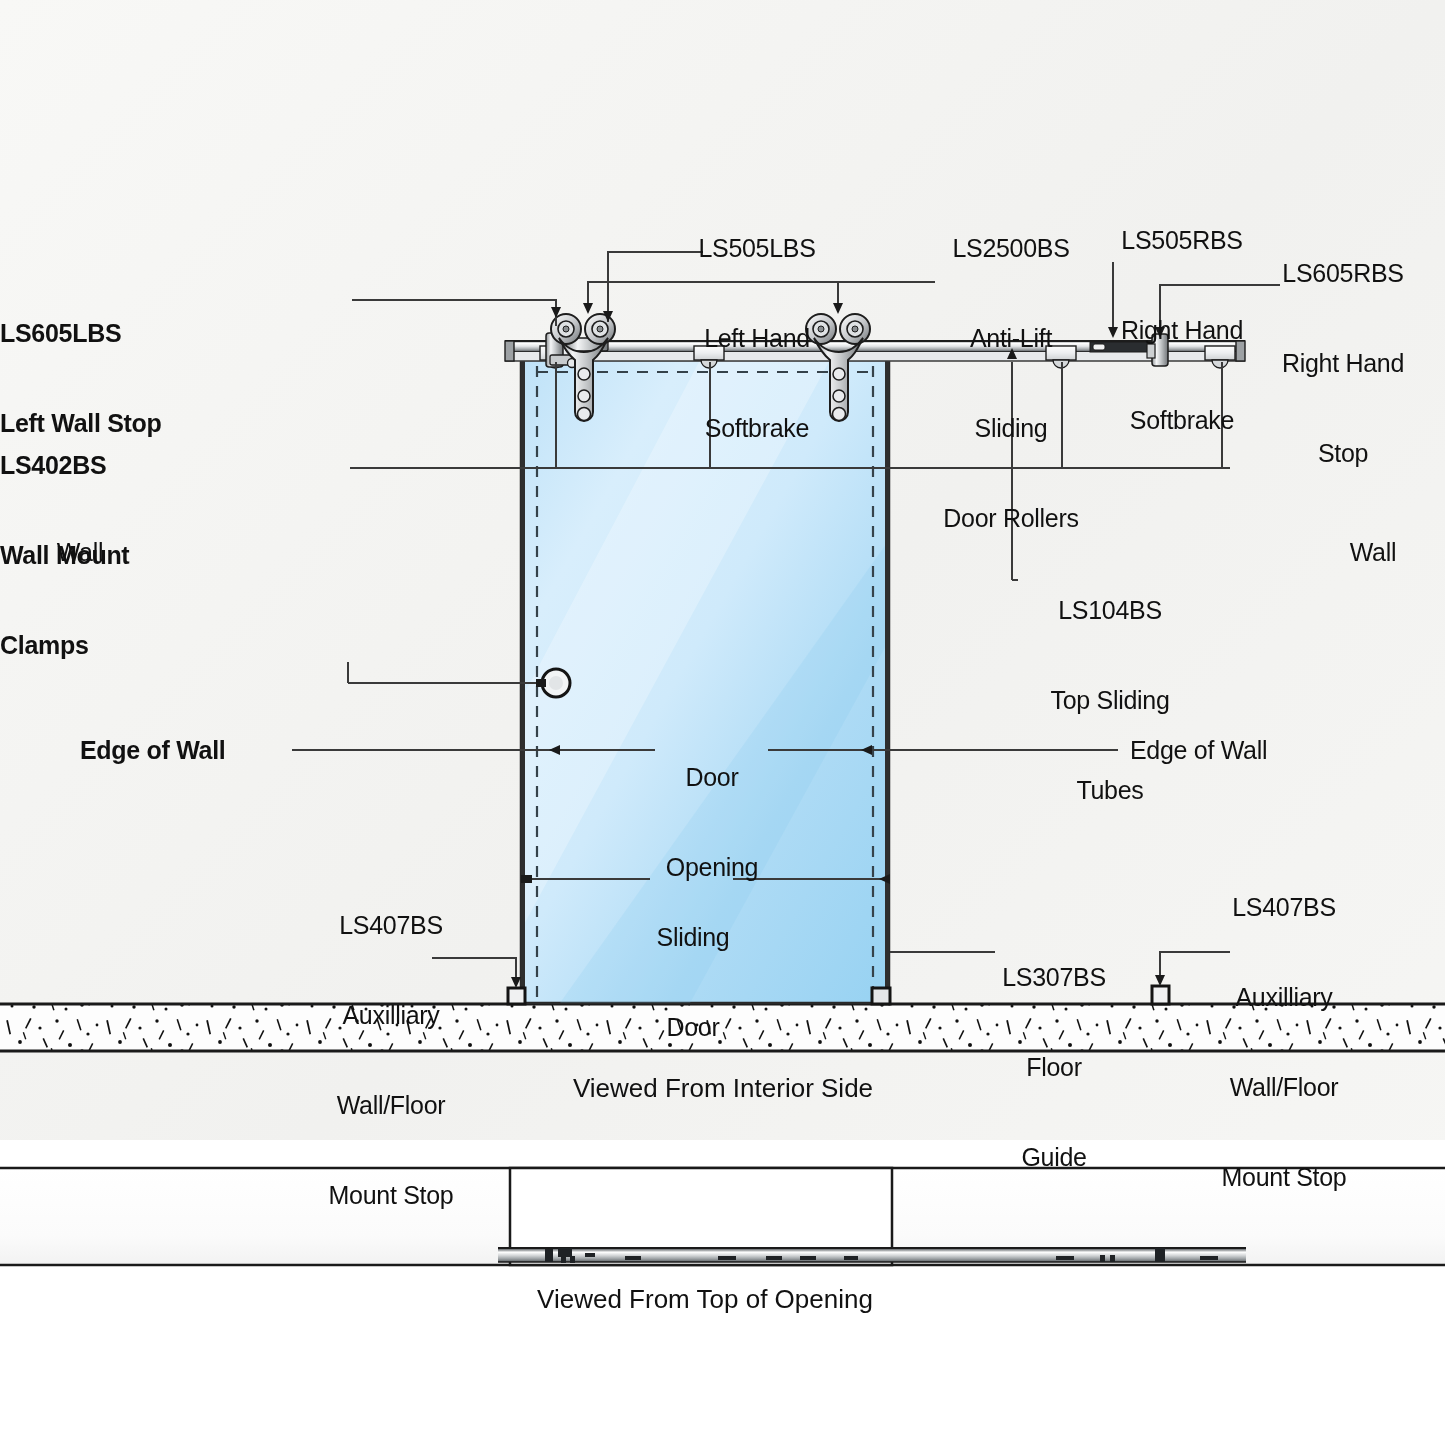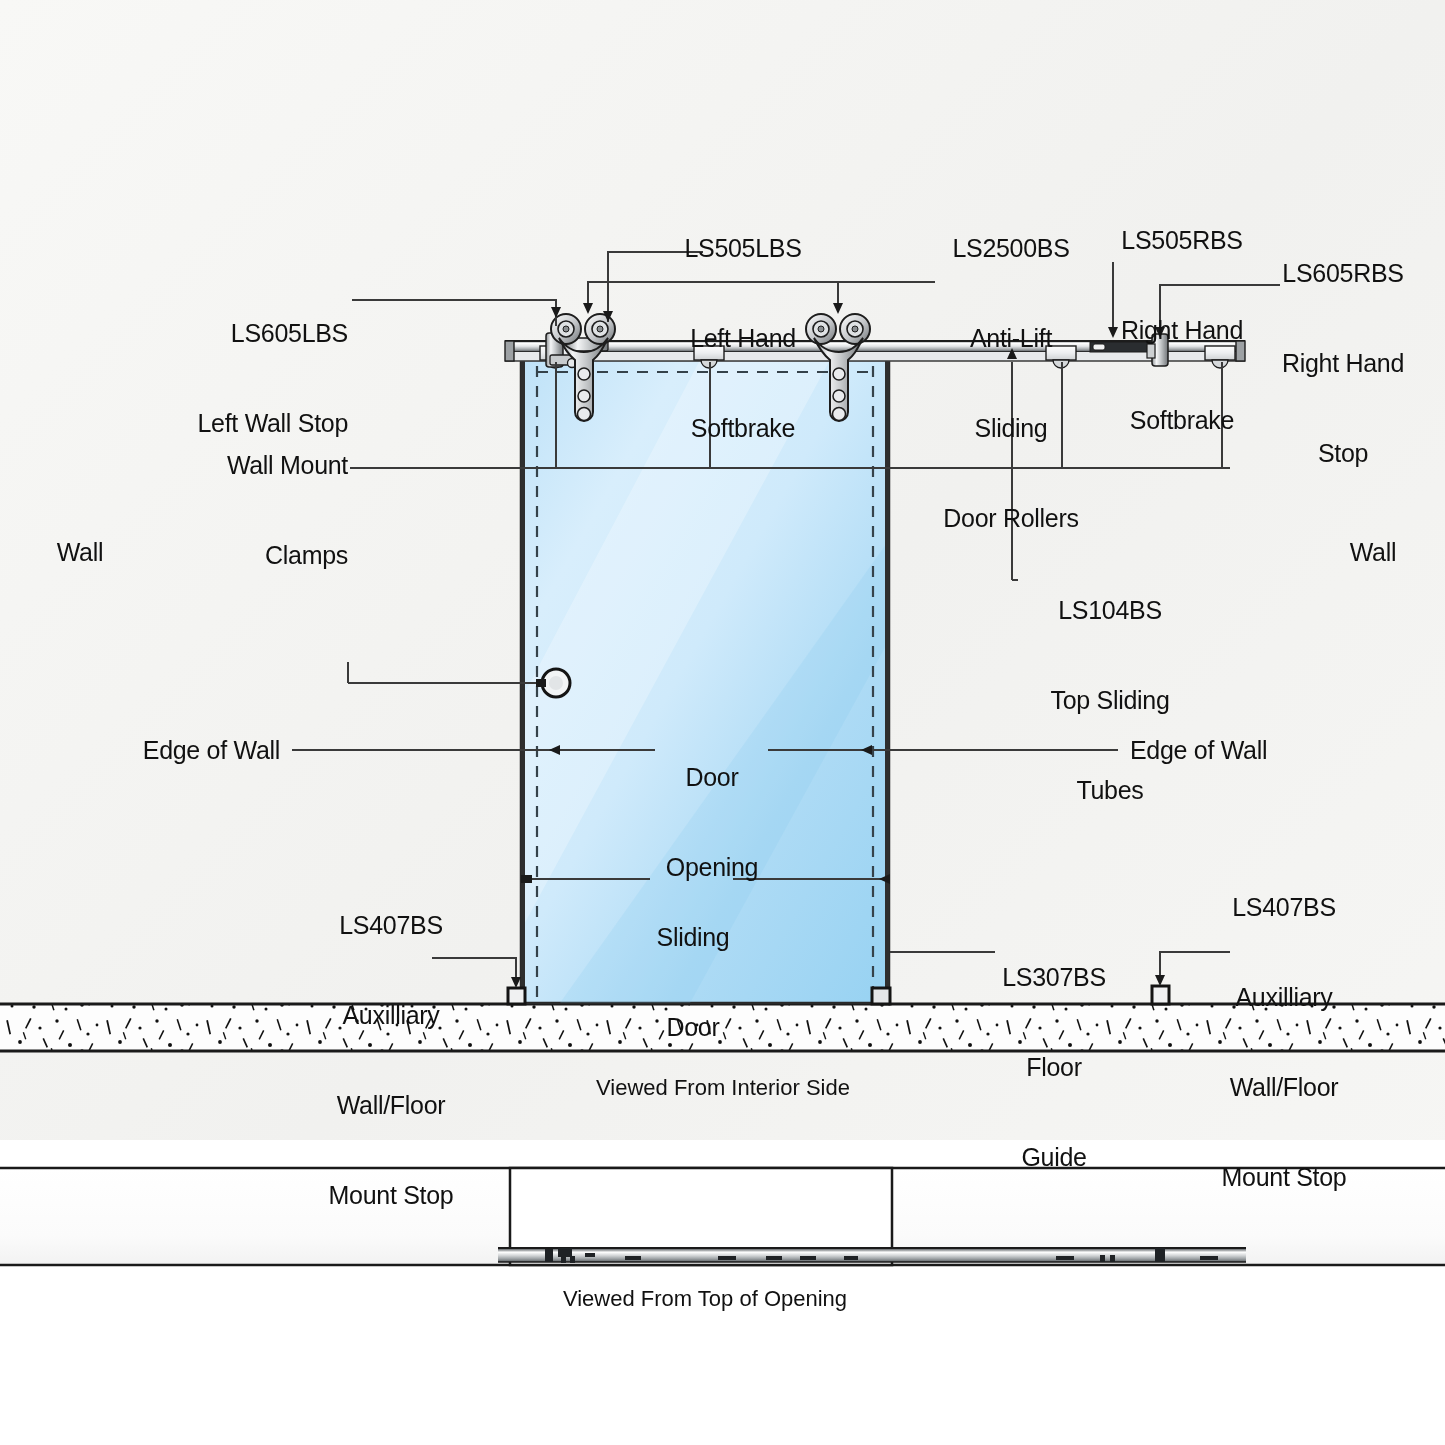--- a/index.html
+++ b/index.html
@@ -9,24 +9,24 @@
     background:linear-gradient(135deg,#f7f7f5 0%,#f2f2f0 45%,#f6f6f4 100%);
   }
   #stage{position:absolute;inset:0;}
   svg#dwg{position:absolute;left:0;top:0;width:1445px;height:1445px;}
   .lbl{
     position:absolute;color:#111;font-size:25px;line-height:30px;
     font-family:"Liberation Sans","DejaVu Sans",sans-serif;
     font-weight:400;letter-spacing:-0.3px;white-space:pre;
   }
   .lbl.c{text-align:center;}
-  .lbl.r{text-align:right;}
+  .lbl.r{font-weight:bold;}
   .lbl.l{text-align:left;}
   .cap{
-    position:absolute;color:#111;font-size:22px;line-height:30px;text-align:center;
+    position:absolute;color:#111;font-size:26px;line-height:30px;text-align:center;
     font-family:"Liberation Sans","DejaVu Sans",sans-serif;white-space:pre;
   }
 </style>
 </head>
 <body>
 
 <div id="stage">
 
   <svg id="dwg" viewBox="0 0 1445 1445">
     <defs>
@@ -319,21 +319,21 @@
         <rect x="1200" y="1256" width="18" height="4"></rect>
       </g>
     </g>
   </svg>
 
   <div class="lbl r" style="left:0px;top:258px;width:348px;">
     <div>LS605LBS</div>
     <div>Left Wall Stop</div>
   </div>
 
-  <div class="lbl c" style="left:628px;top:173px;width:230px;">
+  <div class="lbl c" style="left:642px;top:173px;width:230px;">
     <div>LS505LBS</div>
     <div>Left Hand</div>
     <div>Softbrake</div>
   </div>
 
   <div class="lbl c" style="left:922px;top:173px;width:178px;">
     <div>LS2500BS</div>
     <div>Anti-Lift</div>
     <div>Sliding</div>
     <div>Door Rollers</div>
@@ -345,20 +345,21 @@
     <div>Softbrake</div>
   </div>
 
   <div class="lbl c" style="left:1248px;top:198px;width:190px;">
     <div>LS605RBS</div>
     <div>Right Hand</div>
     <div>Stop</div>
   </div>
 
   <div class="lbl r" style="left:0px;top:390px;width:348px;">
+    <div>LS402BS</div>
     <div>Wall Mount</div>
     <div>Clamps</div>
   </div>
 
   <div class="lbl c" style="left:1020px;top:535px;width:180px;">
     <div>LS104BS</div>
     <div>Top Sliding</div>
     <div>Tubes</div>
   </div>
 

